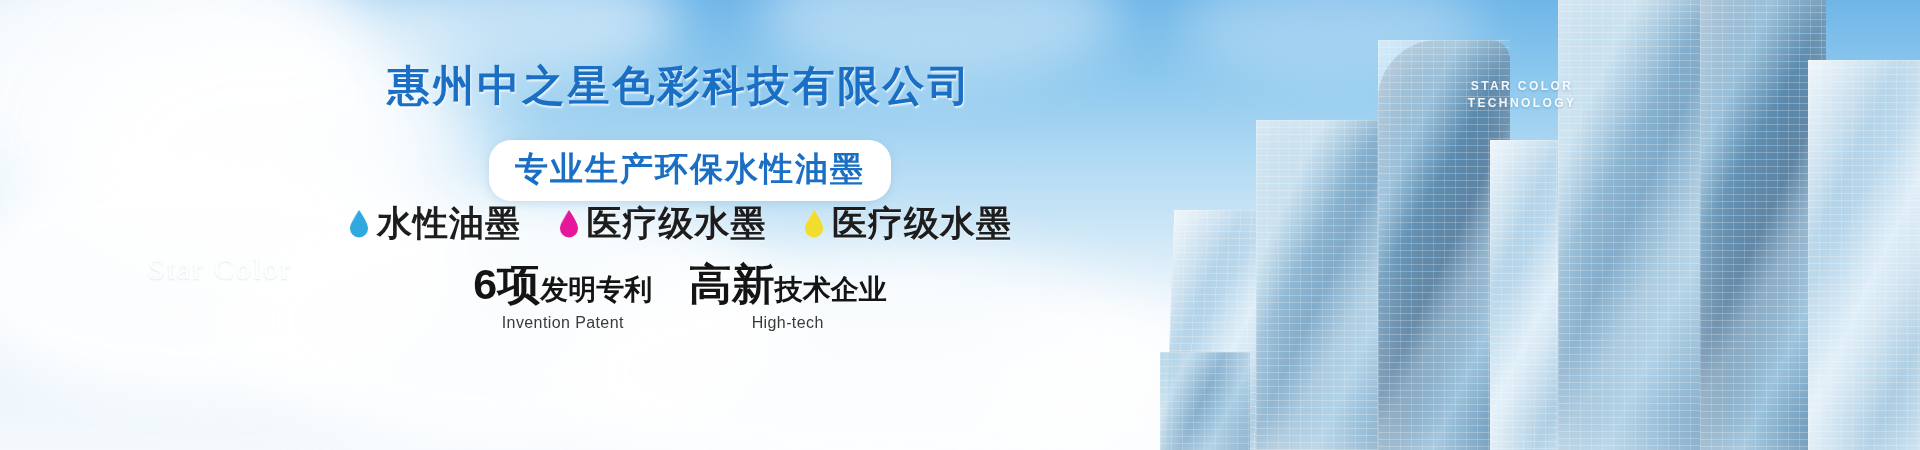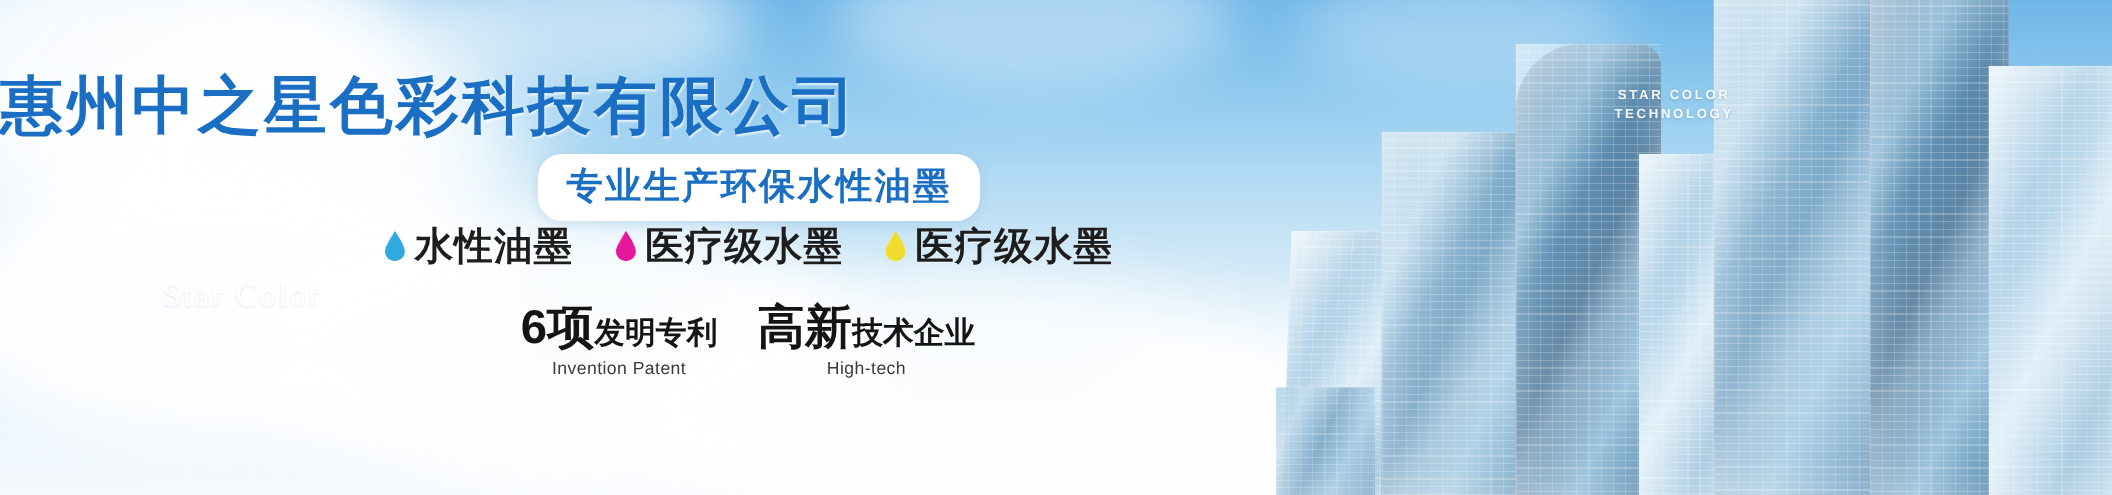--- a/index.html
+++ b/index.html
@@ -48,22 +48,22 @@
     text-align:center;color:#ffffff;opacity:.92;
     font-size:12px;letter-spacing:2.4px;line-height:17px;font-weight:600;
     text-shadow:0 1px 3px rgba(60,110,150,.45);
   }
 
   
   .content{position:absolute;left:0;top:0;width:1360px;height:450px;}
 
   .headline{
     position:absolute;left:0;right:0;top:58px;
-    text-align:left;
-    font-size:57px;font-weight:bold;letter-spacing:3px;
+    text-align:center;
+    font-size:42px;font-weight:bold;letter-spacing:3px;
     color:#1a6fc4;
     text-shadow:1px 2px 2px rgba(255,255,255,.75);
     white-space:nowrap;
   }
 
   .badge-row{position:absolute;left:0;right:0;top:140px;text-align:center;}
   .badge{
     display:inline-block;
     background:#ffffff;
     border-radius:22px;
@@ -77,21 +77,21 @@
 
   .features{position:absolute;left:0;right:0;top:200px;text-align:center;white-space:nowrap;}
   .feature{display:inline-flex;align-items:center;margin:0 16px;}
   .drop{width:22px;height:30px;margin-right:7px;flex:none;}
   .feature-label{
     font-size:35px;font-weight:bold;color:#1d1d1d;letter-spacing:1px;
     text-shadow:0 1px 1px rgba(255,255,255,.6);
   }
 
   .creds{position:absolute;left:0;right:0;top:262px;text-align:center;white-space:nowrap;}
-  .cred{display:inline-block;margin:16px 16px;vertical-align:top;}
+  .cred{display:inline-block;margin:2px 16px;vertical-align:top;}
   .cred-cn{
     font-size:35px;font-weight:bold;color:#141414;letter-spacing:0px;line-height:40px;
     text-shadow:0 1px 1px rgba(255,255,255,.6);
   }
   .cred-cn .big{font-size:43px;}
   .cred-cn .small{font-size:28px;}
   .cred-en{
     margin-top:4px;
     font-size:16px;color:#3a3a3a;letter-spacing:.4px;font-weight:400;
     text-shadow:0 1px 1px rgba(255,255,255,.6);

